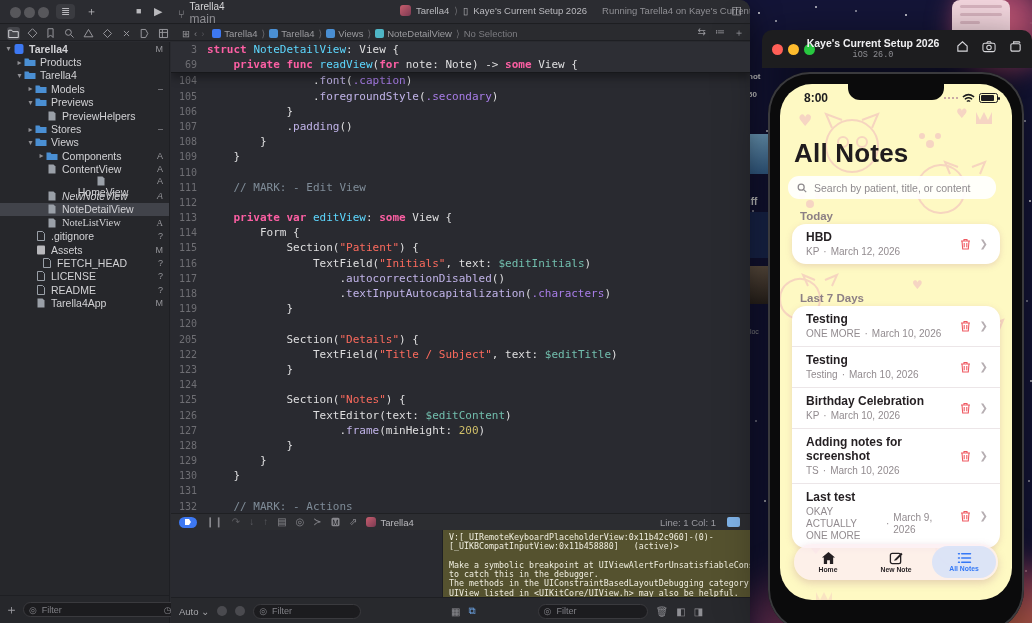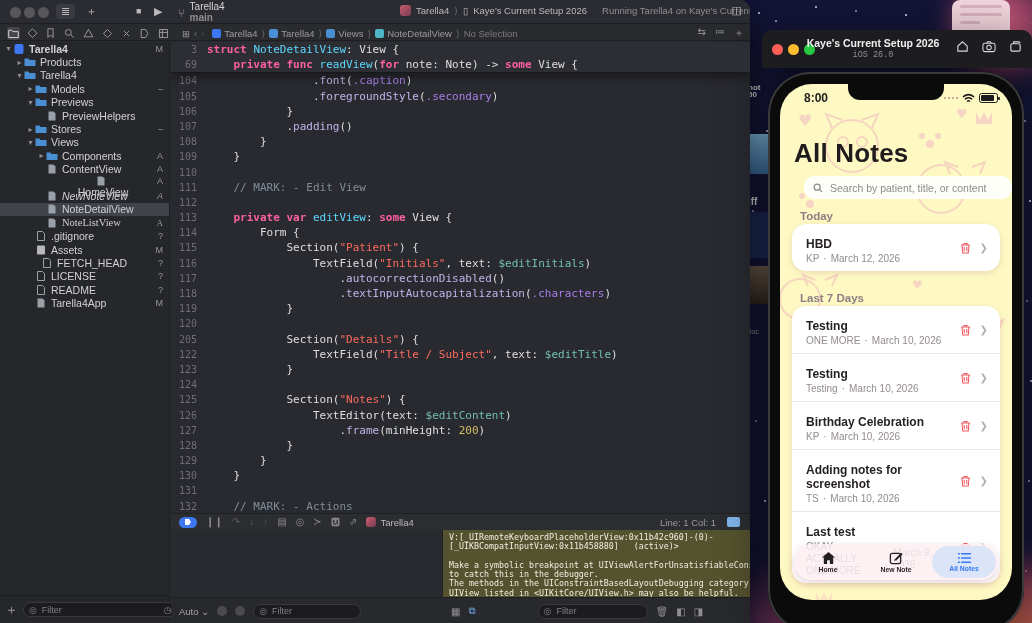--- a/index.html
+++ b/index.html
@@ -29,21 +29,21 @@
   
   .xc{position:absolute;left:0;top:0;width:750px;height:623px;background:#292a2f;
     border-radius:0 10px 0 0;overflow:hidden;box-shadow:0 10px 30px rgba(0,0,0,.6);}
   .xc-toolbar{position:absolute;left:0;top:0;width:750px;height:24px;background:#2b2c31;border-bottom:1px solid #1d1e21;}
   .tl{position:absolute;top:7px;width:11px;height:11px;border-radius:50%;background:#57575b;}
   .xc-icon{color:#b9b9bd;font-size:11px;position:absolute;top:4px;}
   .btnish{background:#3a3b40;border-radius:4px;padding:1px 5px;}
   .xc-tabinfo{position:absolute;left:178px;top:2px;display:flex;gap:5px;align-items:center;color:#d6d6d8;}
   .xc-tabinfo .branch{color:#9a9a9f;font-size:11px;}
   .xc-tabinfo .tt{font-size:10px;line-height:10px;}
-  .xc-tabinfo .sub{font-size:10px;color:#8d8d92;font-weight:bold;}
+  .xc-tabinfo .sub{font-size:12px;color:#8d8d92;}
   .xc-scheme{position:absolute;left:400px;top:5px;display:flex;align-items:center;gap:5px;color:#b9b9be;font-size:9.5px;white-space:nowrap;}
   .xc-scheme .appchip{width:11px;height:11px;border-radius:3px;background:linear-gradient(135deg,#c85e6e,#7c3a52);}
   .xc-scheme .trunc{max-width:44px;overflow:hidden;text-overflow:ellipsis;}
   .xc-scheme .status{color:#8f8f94;margin-left:10px;}
   .sep-chev{color:#6b6b70;}
   
   .xc-subbar{position:absolute;left:0;top:25px;width:750px;height:16px;background:#2a2b2f;border-bottom:1px solid #1e1f23;}
   .navstrip{position:absolute;left:4px;top:0;width:166px;height:16px;display:flex;align-items:center;gap:6px;padding-left:3px;}
   .navstrip .ni{width:15px;height:13px;display:flex;align-items:center;justify-content:center;color:#9a9aa0;}
   .navstrip .ni svg{display:block;}
@@ -112,26 +112,26 @@
   .notch{position:absolute;left:68px;top:0;width:96px;height:16px;background:#0b0b0c;border-radius:0 0 12px 12px;z-index:5;}
   .statusbar{position:absolute;left:0;top:6px;width:100%;height:16px;z-index:6;display:flex;align-items:center;}
   .sb-time{position:absolute;left:24px;font-size:12px;font-weight:bold;color:#1c1c1e;}
   .sb-right{position:absolute;right:14px;display:flex;align-items:center;gap:4px;}
   .cell-dots{display:flex;gap:1.5px;}
   .cell-dots i{width:2.5px;height:2.5px;border-radius:50%;background:#b98f9d;}
   .battery{width:19px;height:9.5px;border:1px solid #1c1c1e;border-radius:2.5px;position:relative;}
   .battery::after{content:"";position:absolute;left:1px;top:1px;bottom:1px;width:13px;background:#1c1c1e;border-radius:1px;}
   .battery::before{content:"";position:absolute;right:-3px;top:2.5px;width:1.8px;height:3.5px;background:#1c1c1e;border-radius:1px;}
   .app-title{position:absolute;left:14px;top:54px;font-size:26px;font-weight:bold;color:#201c1e;letter-spacing:.2px;z-index:4;}
-  .searchbar{position:absolute;left:24px;top:92px;width:208px;height:23px;background:rgba(255,255,255,.92);border-radius:11px;display:flex;align-items:center;gap:5px;padding:0 9px;z-index:4;}
+  .searchbar{position:absolute;left:8px;top:92px;width:208px;height:23px;background:rgba(255,255,255,.92);border-radius:11px;display:flex;align-items:center;gap:5px;padding:0 9px;z-index:4;}
   .searchbar input{flex:1;border:none;outline:none;background:transparent;font-size:10.5px;color:#40383c;font-family:"Liberation Sans",sans-serif;}
   .searchbar input::placeholder{color:#8e8a8d;}
   .sec-header{position:absolute;left:20px;font-size:11.5px;color:#8c7f85;font-weight:bold;z-index:4;}
   .note-card{position:absolute;left:12px;width:208px;background:#fff;border-radius:14px;box-shadow:0 2px 6px rgba(180,120,140,.25);z-index:4;overflow:hidden;}
-  .note-row{position:relative;padding:13px 46px 6px 14px;}
+  .note-row{position:relative;padding:6px 46px 6px 14px;}
   .note-row + .note-row{border-top:1px solid #ece6e8;}
   .note-title{font-size:12px;font-weight:bold;color:#241f22;line-height:14px;}
   .note-sub{font-size:10px;color:#928b8f;line-height:12px;margin-top:2px;display:flex;align-items:center;gap:4px;}
   .note-sub .lines{display:inline-block;}
   .trash-btn{position:absolute;right:28px;top:50%;margin-top:-6px;width:12px;height:12px;color:#ef5a63;}
   .chev{position:absolute;right:12px;top:50%;margin-top:-6px;color:#b6aeb2;font-size:10px;}
   .tabbar{position:absolute;left:14px;top:460px;width:204px;height:36px;background:rgba(252,238,242,.82);border-radius:20px;z-index:8;display:flex;box-shadow:0 3px 8px rgba(170,110,130,.3);}
   .tab-item{flex:1;display:flex;flex-direction:column;align-items:center;justify-content:center;gap:1px;color:#241f22;position:relative;}
   .tab-item .tlabel{font-size:6.8px;font-weight:bold;}
   .tab-item.active{color:#3478f6;}
@@ -144,21 +144,21 @@
 <div class="screen">
   <div class="stars"></div>
   <div class="nebula-tr"></div>
   <div class="nebula-br"></div>
 
   <div class="bg-pink-window">
       <div class="ln"></div>
       <div class="ln"></div>
       <div class="ln" style="width:20px;"></div>
     </div>
-  <div class="frag" style="left:748px;top:83px;">not</div>
+  <div class="frag" style="left:748px;top:72px;">not</div>
   <div class="frag" style="left:748px;top:90px;">50</div>
   <div class="frag-panel" style="left:748px;top:134px;width:22px;height:40px;background:linear-gradient(180deg,#7db4d8,#3a6a9a);"></div>
   <div class="frag" style="left:748px;top:196px;font-size:10px;">iff</div>
   <div class="frag-panel" style="left:748px;top:212px;width:22px;height:46px;background:#1c2a55;"></div>
   <div class="frag-panel" style="left:748px;top:266px;width:22px;height:38px;background:linear-gradient(180deg,#6b5a4a,#2e2620);"></div>
   <div class="frag" style="left:746px;top:328px;font-size:7px;color:#999;font-weight:normal;">oloc</div>
 
   <div class="xc">
 
     <div class="xc-toolbar">

